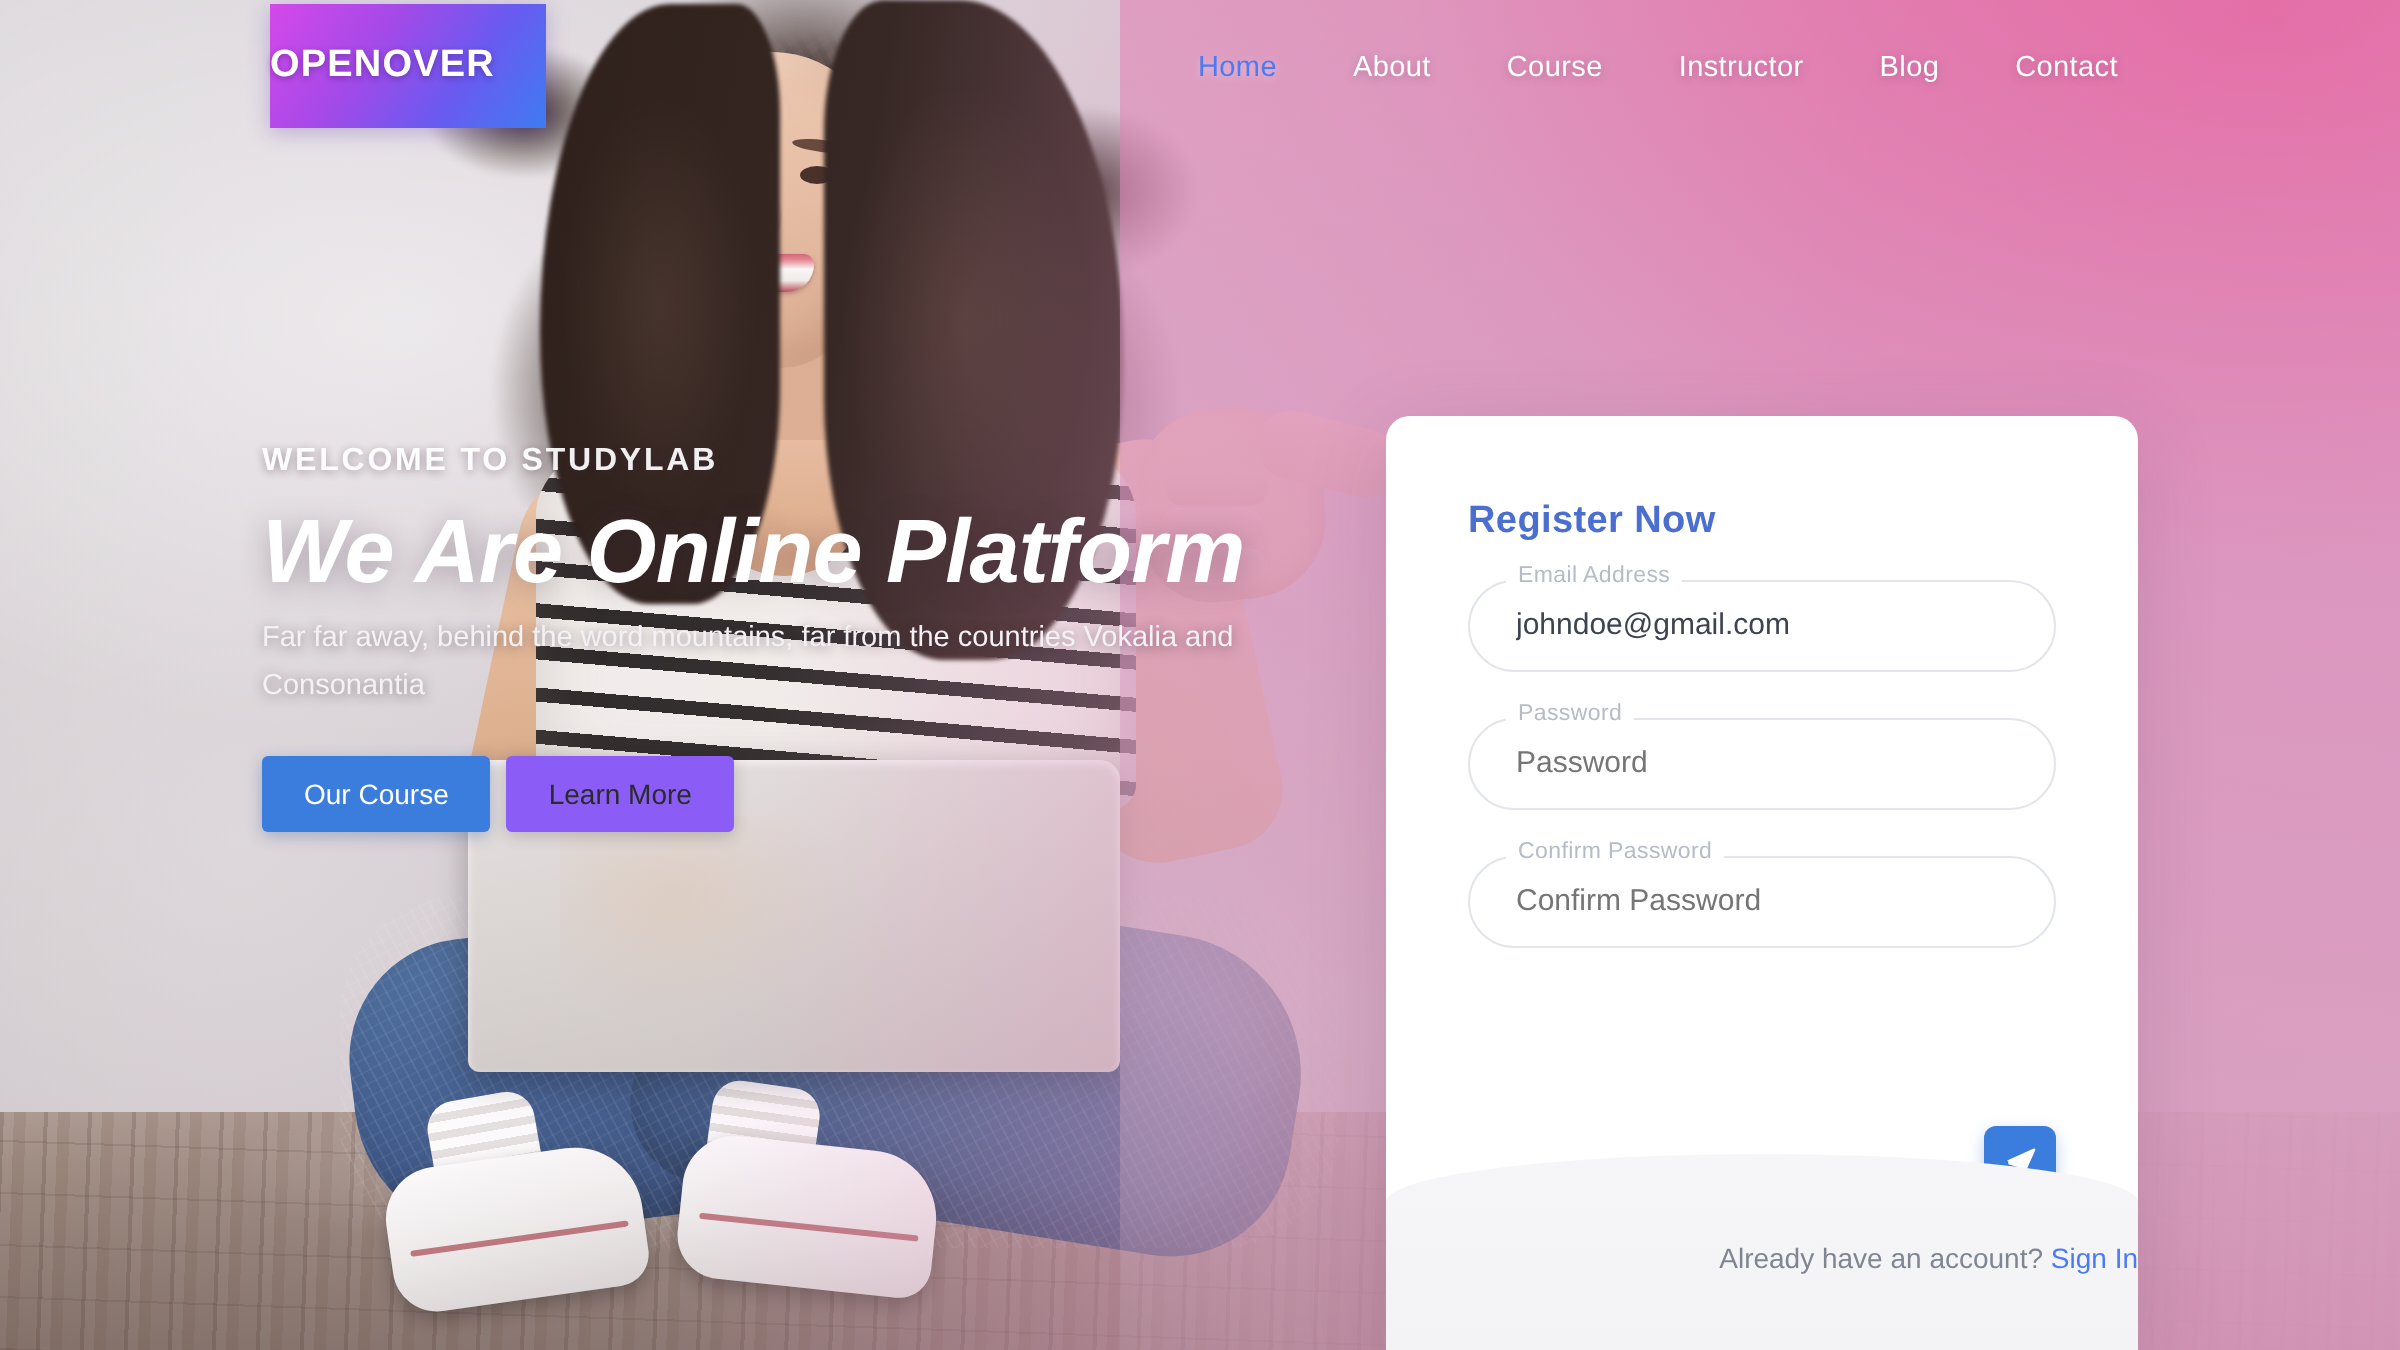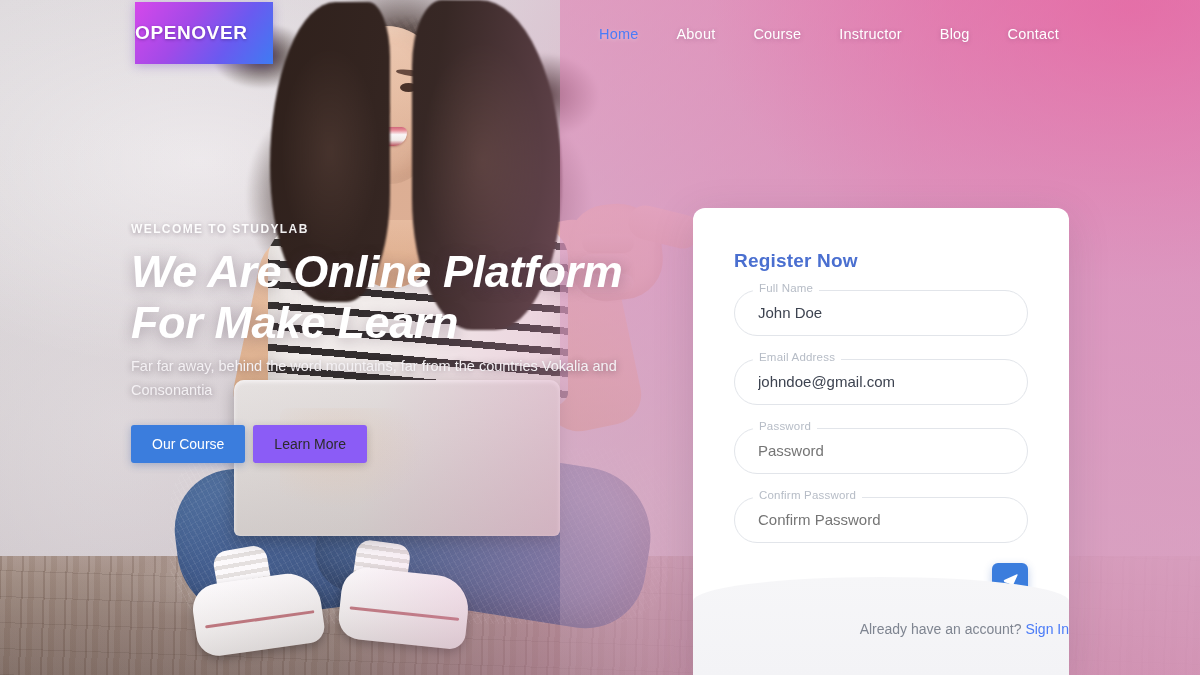--- a/index.html
+++ b/index.html
@@ -192,21 +192,21 @@
   .nav a{
     color:#ffffff; font-size:14.5px; text-decoration:none; padding:6px 19px;
     letter-spacing:.2px; text-shadow:0 1px 4px rgba(120,60,110,.35);
     white-space:nowrap;
   }
   .nav a.active{ color:#4a7bf7; text-shadow:0 1px 4px rgba(255,255,255,.35); }
 
   
   .hero{ position:absolute; left:131px; top:222px; width:540px; }
   .hero .eyebrow{
-    color:#ffffff; font-size:12px; font-weight:bold; letter-spacing:1.4px;
+    color:#ffffff; font-size:16px; font-weight:bold; letter-spacing:1.4px;
     opacity:.93; text-shadow:0 1px 5px rgba(60,40,60,.45);
   }
   .hero h1{
     margin-top:11px; color:#ffffff; font-size:45px; line-height:1.13;
     font-weight:bold; letter-spacing:-.4px;
     text-shadow:0 2px 14px rgba(70,50,70,.35);
     font-style:italic;
   }
   .hero p{
     margin-top:6px; color:#f4f1f4; font-size:14.5px; line-height:1.65; max-width:522px;
@@ -325,39 +325,33 @@
     <a href="#">Course</a>
     <a href="#">Instructor</a>
     <a href="#">Blog</a>
     <a href="#">Contact</a>
   </nav>
 
   <div class="hero">
     <div class="eyebrow">WELCOME TO STUDYLAB</div>
     <h1>
       <span>We Are Online Platform</span><br>
-      <span>For Make Learn</span>
     </h1>
     <p>Far far away, behind the word mountains, far from the countries Vokalia and Consonantia</p>
     <div class="hero-btns">
       <button class="btn-primary">Our Course</button>
       <button class="btn-secondary">Learn More</button>
     </div>
   </div>
 
   <div class="card">
     <h2>Register Now</h2>
 
     <div class="form">
 
-      <div class="field">
-        <div class="box"></div>
-        <div class="lbl">Full Name</div>
-        <input class="val" type="text" value="John Doe" style="">
-      </div>
 
       <div class="field">
         <div class="box"></div>
         <div class="lbl">Email Address</div>
         <input class="val" type="text" value="johndoe@gmail.com" style="">
       </div>
 
       <div class="field">
         <div class="box"></div>
         <div class="lbl">Password</div>

